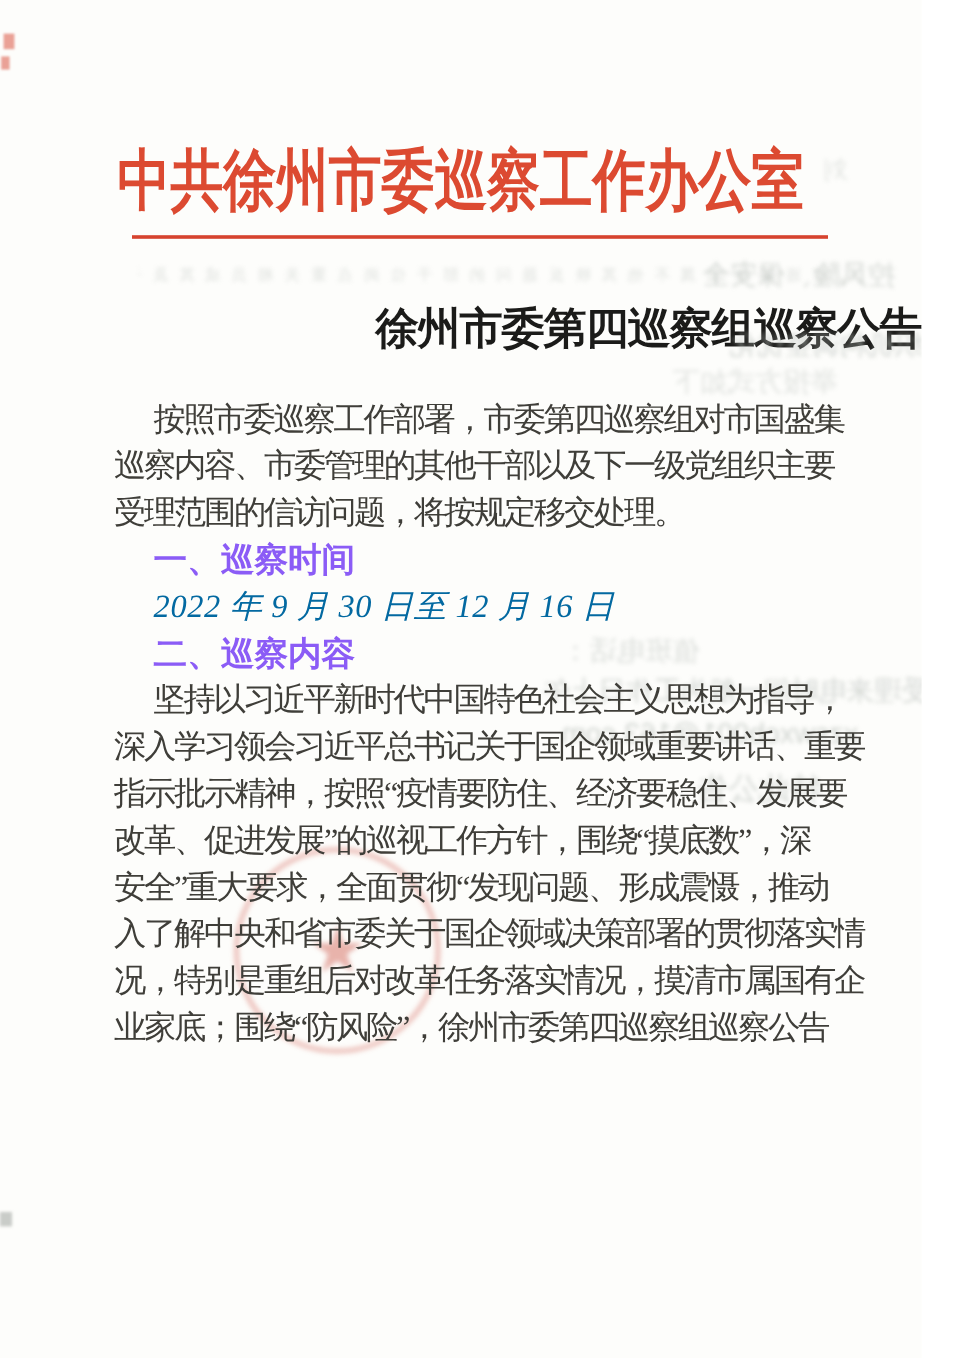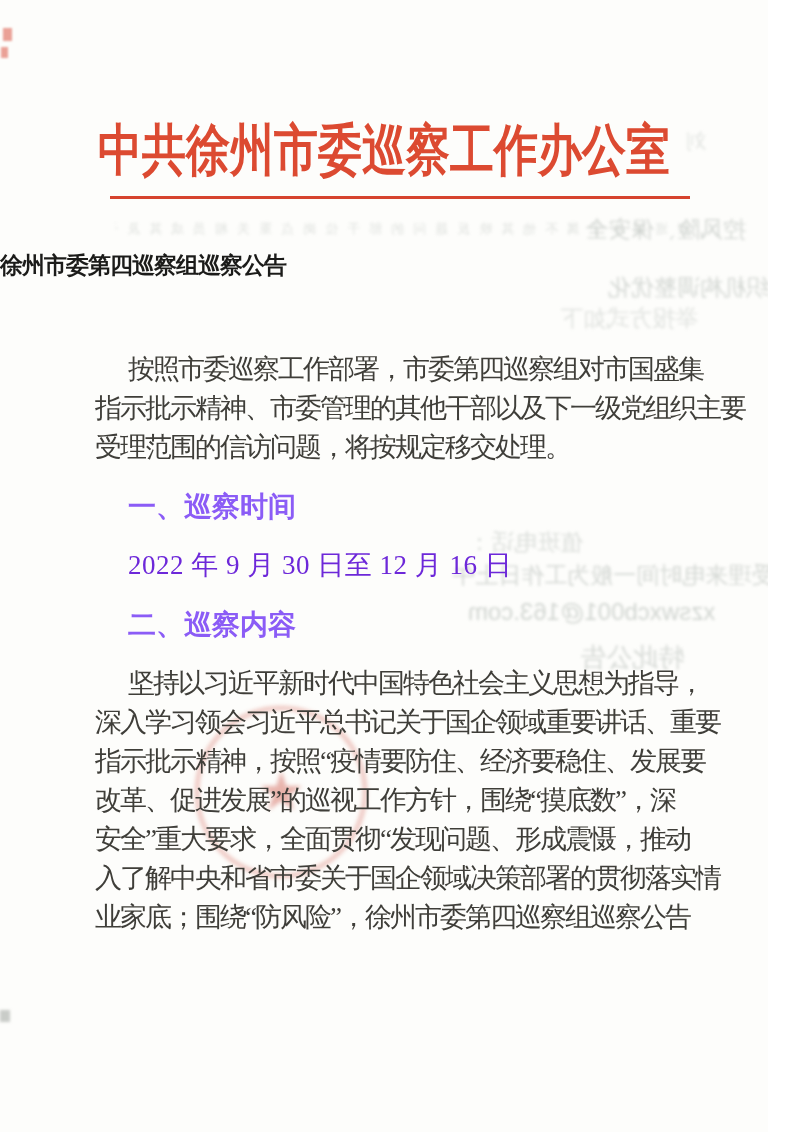--- a/index.html
+++ b/index.html
@@ -6,32 +6,32 @@
   .page{position:relative;width:768px;height:1132px;background:#fdfdfb;overflow:hidden;
         font-family:"Liberation Serif","DejaVu Serif",serif;}
 
   
   .issuer{position:absolute;top:114px;left:0;width:100%;margin:0;text-align:center;
           font-size:44px;font-weight:bold;color:#dc4a31;white-space:nowrap;
           transform:scaleY(1.26);transform-origin:center top;}
   .rule{position:absolute;top:196px;left:110px;width:580px;height:3px;background:#d6432e;}
 
   
-  .title{position:absolute;top:250px;left:0;width:100%;margin:0;text-align:left;
-         font-size:23px;font-weight:bold;color:#1b1b19;letter-spacing:-1px;
+  .title{position:absolute;top:250px;left:0;width:100%;margin:0;text-align:right;
+         font-size:36px;font-weight:bold;color:#1b1b19;letter-spacing:-1px;
          font-family:"Liberation Sans","DejaVu Sans",sans-serif;}
 
   
   .body{position:absolute;top:330px;left:95px;width:622px;z-index:2;
         font-size:27px;color:#3f3e39;letter-spacing:-2px;}
   .line{height:39px;line-height:39px;white-space:nowrap;}
-  .indent{padding-left:33px;margin-top:20px;}
+  .indent{padding-left:33px;}
   .heading{font-family:"Liberation Sans","DejaVu Sans",sans-serif;font-weight:bold;
            color:#8b5cf6;letter-spacing:0;font-size:28px;}
-  .date{letter-spacing:0.5px;color:#6d28d9;}
+  .date{letter-spacing:0.5px;color:#0369a1;font-style:italic;}
 
   
   .ghost{position:absolute;color:#b9bfba;transform:scaleX(-1);filter:blur(1.6px);
          opacity:0.6;white-space:nowrap;z-index:1;font-size:23px;}
   .g0{top:220px;left:115px;width:575px;font-size:13px;letter-spacing:9px;overflow:hidden;opacity:.45;}
   .g1{top:214px;left:585px;}
   .g2{top:272px;left:608px;}
   .g3{top:303px;left:560px;opacity:.42;}
   .g4{top:527px;left:468px;opacity:.5;}
   .g5{top:560px;left:452px;}
@@ -76,27 +76,28 @@
     <span class="star">★</span>
   </div>
 
   <h1 class="issuer">中共徐州市委巡察工作办公室</h1>
   <div class="rule"></div>
 
   <h2 class="title">徐州市委第四巡察组巡察公告</h2>
 
   <div class="body">
     <div class="line indent">按照市委巡察工作部署，市委第四巡察组对市国盛集</div>
-    <div class="line">指示批示精神、市委管理的其他干部以及下一级党组织主要</div>
+    <div class="line">巡察内容、市委管理的其他干部以及下一级党组织主要</div>
     <div class="line">受理范围的信访问题，将按规定移交处理。</div>
     <div class="line heading indent">一、巡察时间</div>
     <div class="line date indent">2022 年 9 月 30 日至 12 月 16 日</div>
     <div class="line heading indent">二、巡察内容</div>
     <div class="line indent">坚持以习近平新时代中国特色社会主义思想为指导，</div>
     <div class="line">深入学习领会习近平总书记关于国企领域重要讲话、重要</div>
     <div class="line">指示批示精神，按照“疫情要防住、经济要稳住、发展要</div>
     <div class="line">改革、促进发展”的巡视工作方针，围绕“摸底数”，深</div>
     <div class="line">安全”重大要求，全面贯彻“发现问题、形成震慑，推动</div>
     <div class="line">入了解中央和省市委关于国企领域决策部署的贯彻落实情</div>
+    <div class="line">况，特别是重组后对改革任务落实情况，摸清市属国有企</div>
     <div class="line">业家底；围绕“防风险”，徐州市委第四巡察组巡察公告</div>
   </div>
 
 </div>
 
 </body></html>

